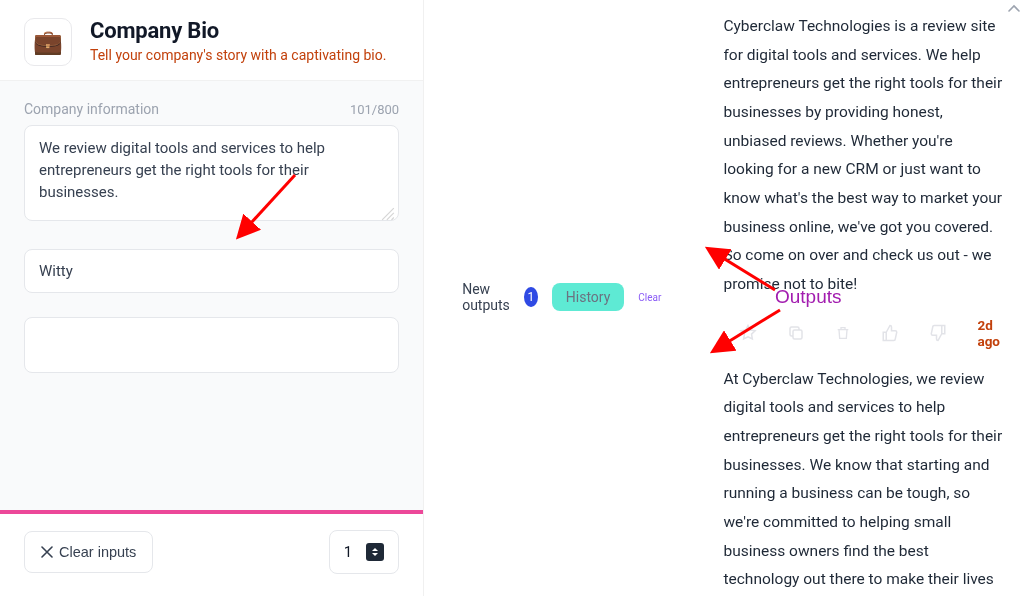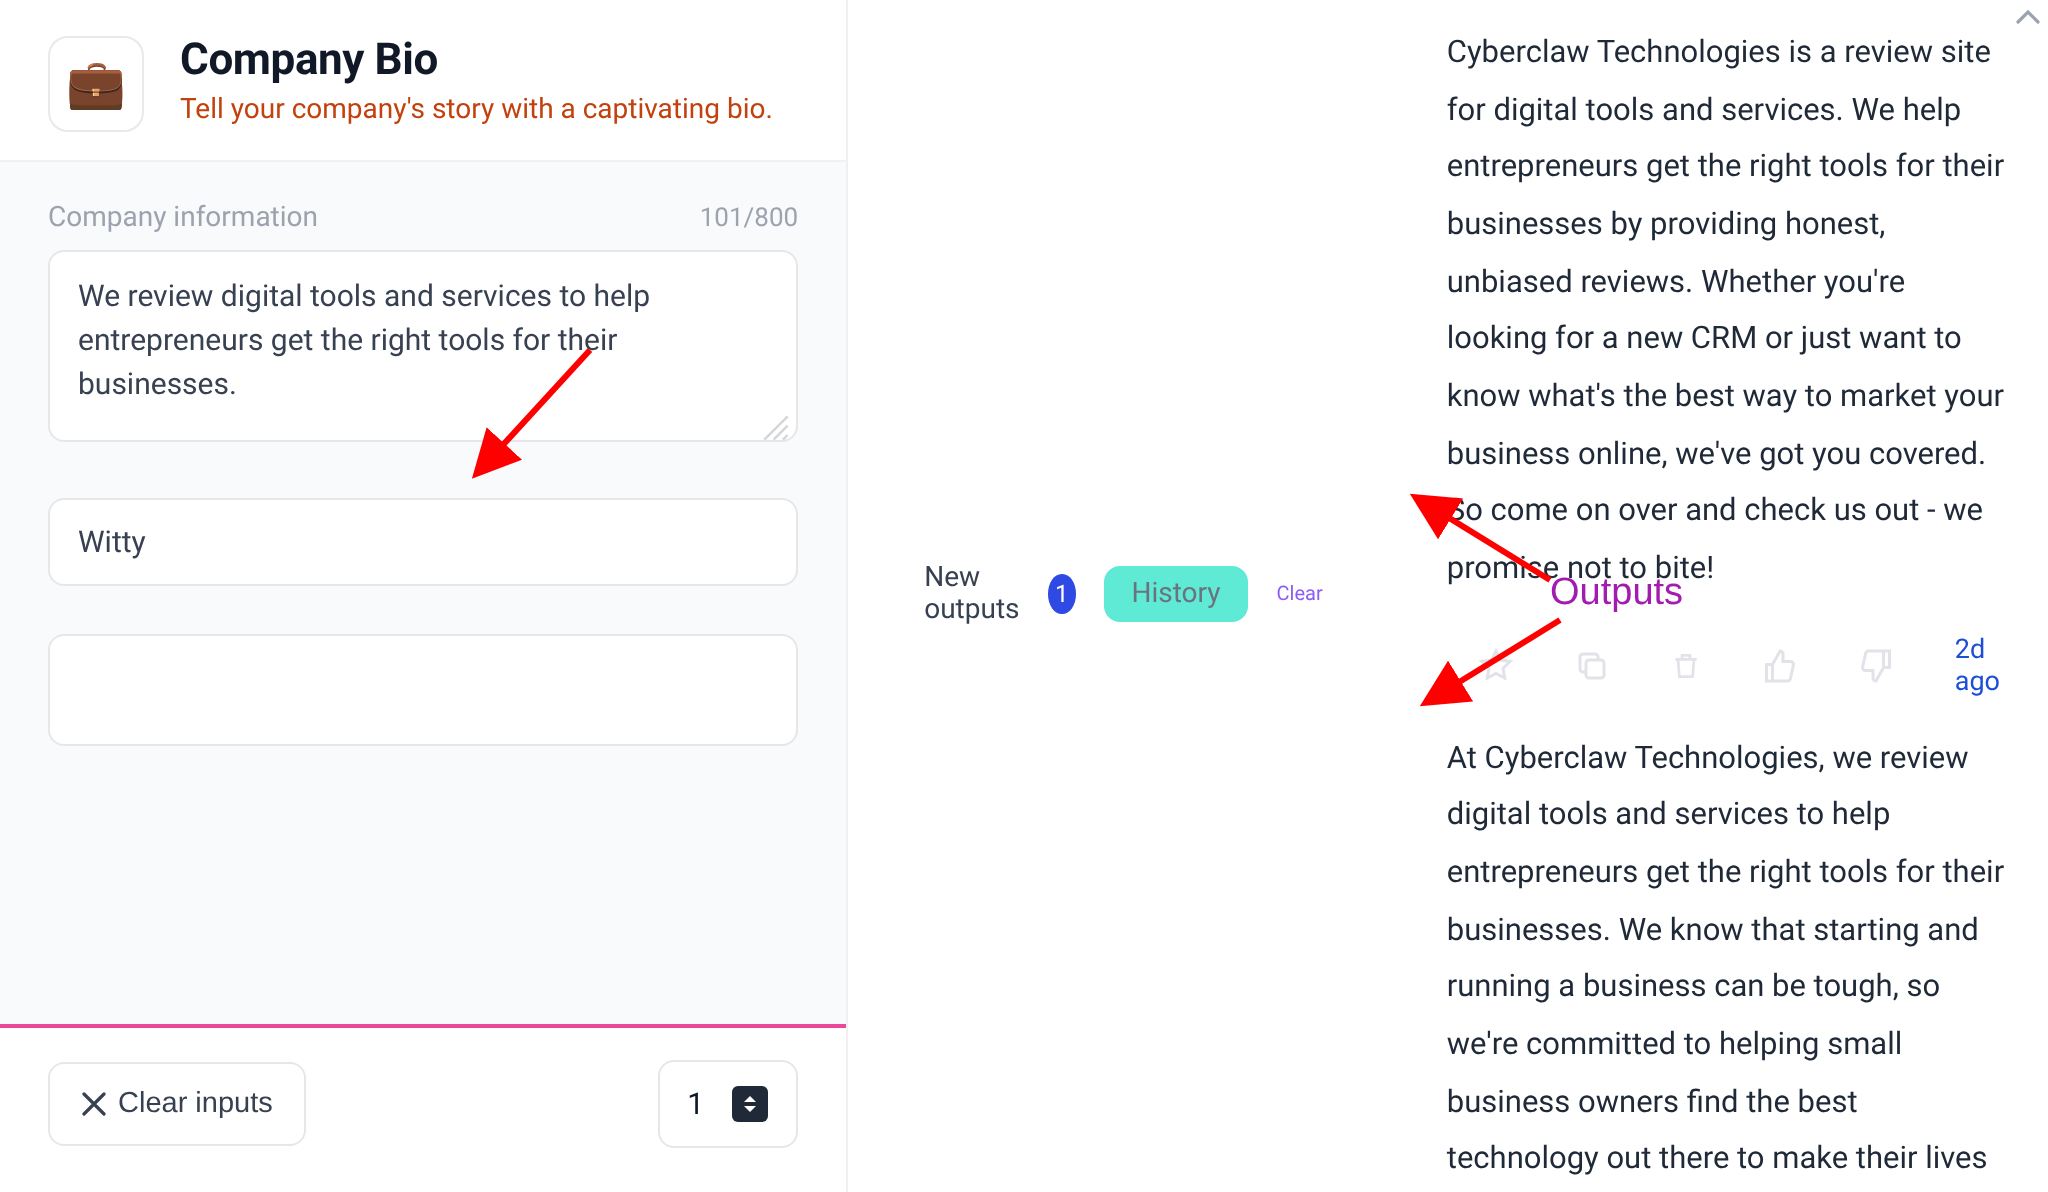--- a/index.html
+++ b/index.html
@@ -104,21 +104,21 @@
   .cutoff-box {
     border: 1px solid #e5e7eb;
     border-radius: 8px;
     height: 56px;
     background: #fff;
   }
   .bottom-bar {
     position: absolute;
     left: 0; right: 0; bottom: 0;
     background: #fff;
-    border-top: 2px solid #ec4899;
+    border-top: 4px solid #ec4899;
     padding: 16px 24px 22px 24px;
     display: flex;
     align-items: center;
     justify-content: space-between;
   }
   .clear-btn {
     border: 1px solid #e5e7eb;
     background: #fff;
     border-radius: 8px;
     padding: 12px 16px;
@@ -238,21 +238,22 @@
     gap: 30px;
   }
   .action-icon {
     color: #e2e3e8;
     cursor: pointer;
   }
   .action-icon svg { display: block; }
   .timestamp {
     margin-left: auto;
     font-size: 13.5px;
-    color: #1d4ed8;
+    color: #c2410c;
+    font-weight: bold;
   }
 
   
   .anno { position: absolute; pointer-events: none; }
   .anno-label {
     position: absolute;
     color: #a21caf;
     font-size: 19px;
     font-family: Arial, sans-serif;
     left: 775px;

